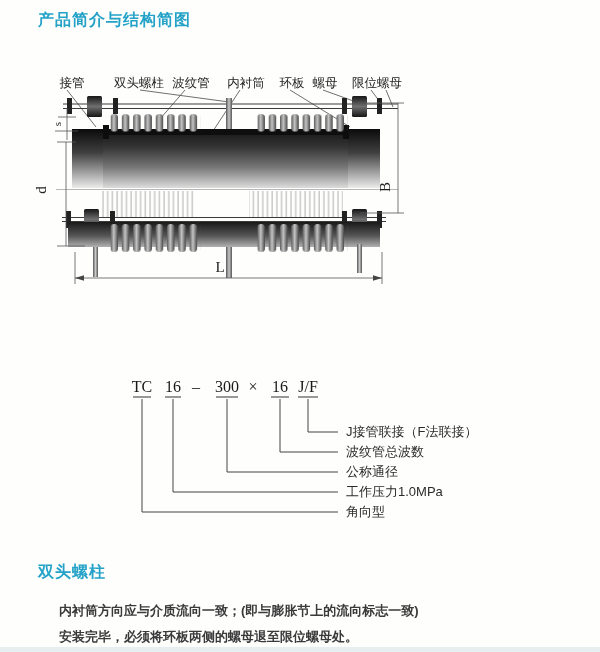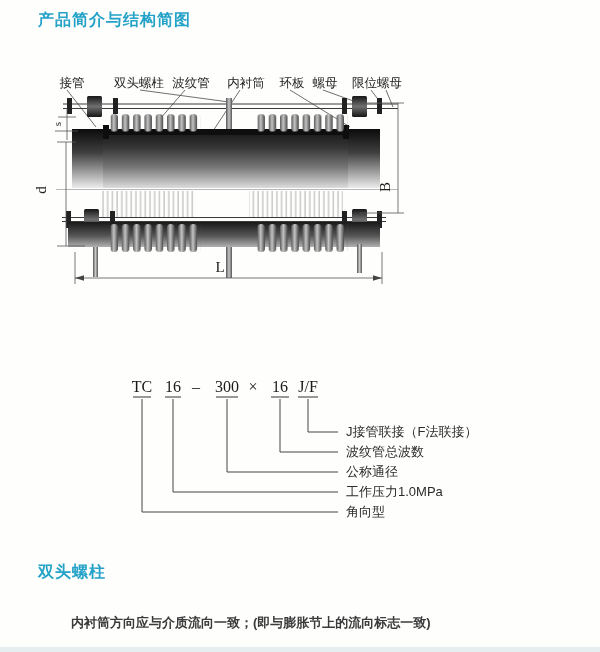--- a/index.html
+++ b/index.html
@@ -18,21 +18,21 @@
   }
   #heading-intro{top:10px;}
   #heading-code{top:347px;}
   #heading-install{top:562px;}
   .diagram-svg{position:absolute;left:20px;top:58px;}
   .code-svg{position:absolute;left:120px;top:370px;}
   .install-notes{
     position:absolute;left:55px;top:596px;width:420px;
   }
   .install-notes p{
-    margin:16px;padding:0;
+    margin:4px;padding:0;
     font-size:13px;line-height:22px;
     color:#3a3a3a;font-weight:600;
     white-space:nowrap;
   }
   .footer-strip{
     position:absolute;left:0;bottom:0;width:600px;height:5px;
     background:#e6eef0;
   }
   svg text{fill:#222222;}
   .part-label{font-size:12.5px;}
@@ -218,16 +218,17 @@
       <text class="callout-label" x="346" y="476">公称通径</text>
       <text class="callout-label" x="346" y="496">工作压力1.0MPa</text>
       <text class="callout-label" x="346" y="516">角向型</text>
     </g>
   </svg>
 
   <div class="sec-heading" id="heading-install">双头螺柱</div>
 
   <div class="install-notes">
     <p>内衬筒方向应与介质流向一致；(即与膨胀节上的流向标志一致)</p>
+    <p>安装完毕，必须将环板两侧的螺母退至限位螺母处。</p>
   </div>
 
   <div class="footer-strip"></div>
 </div>
 
 </body></html>

